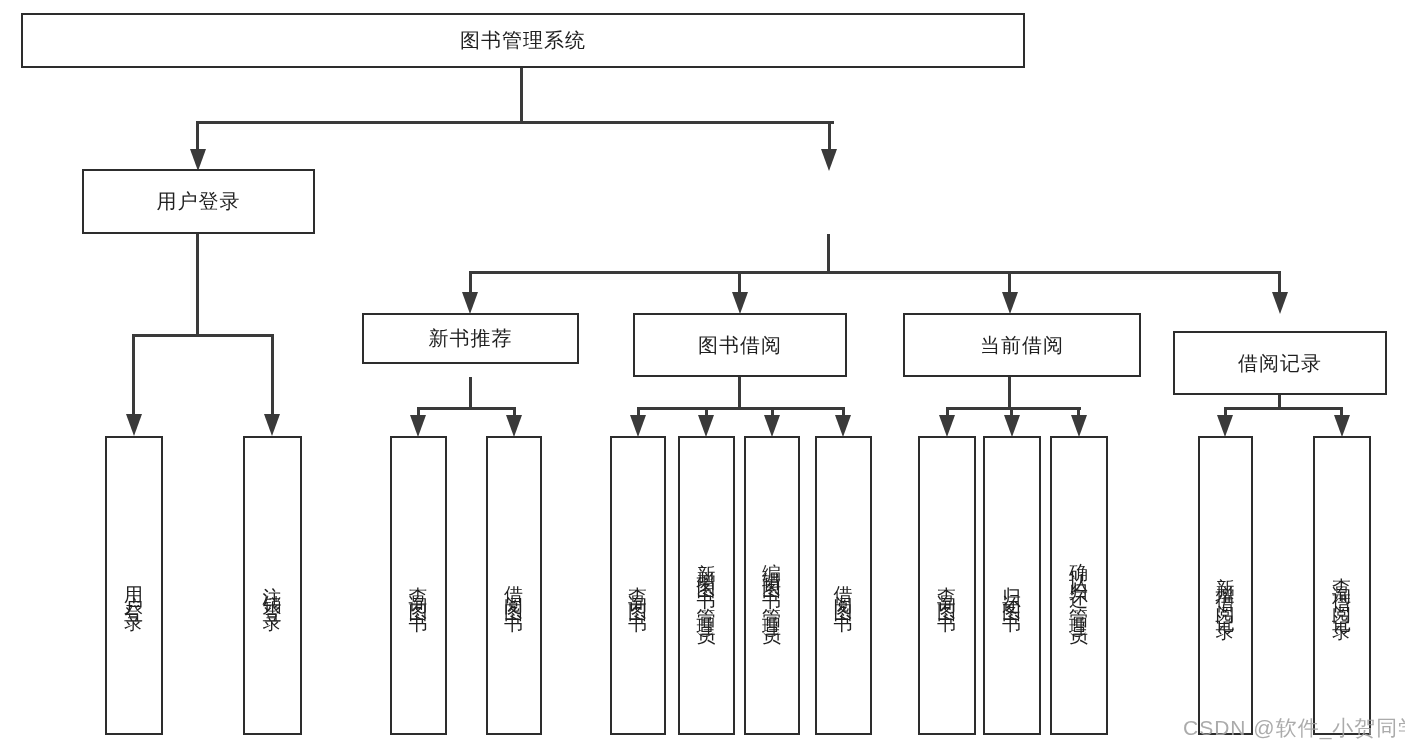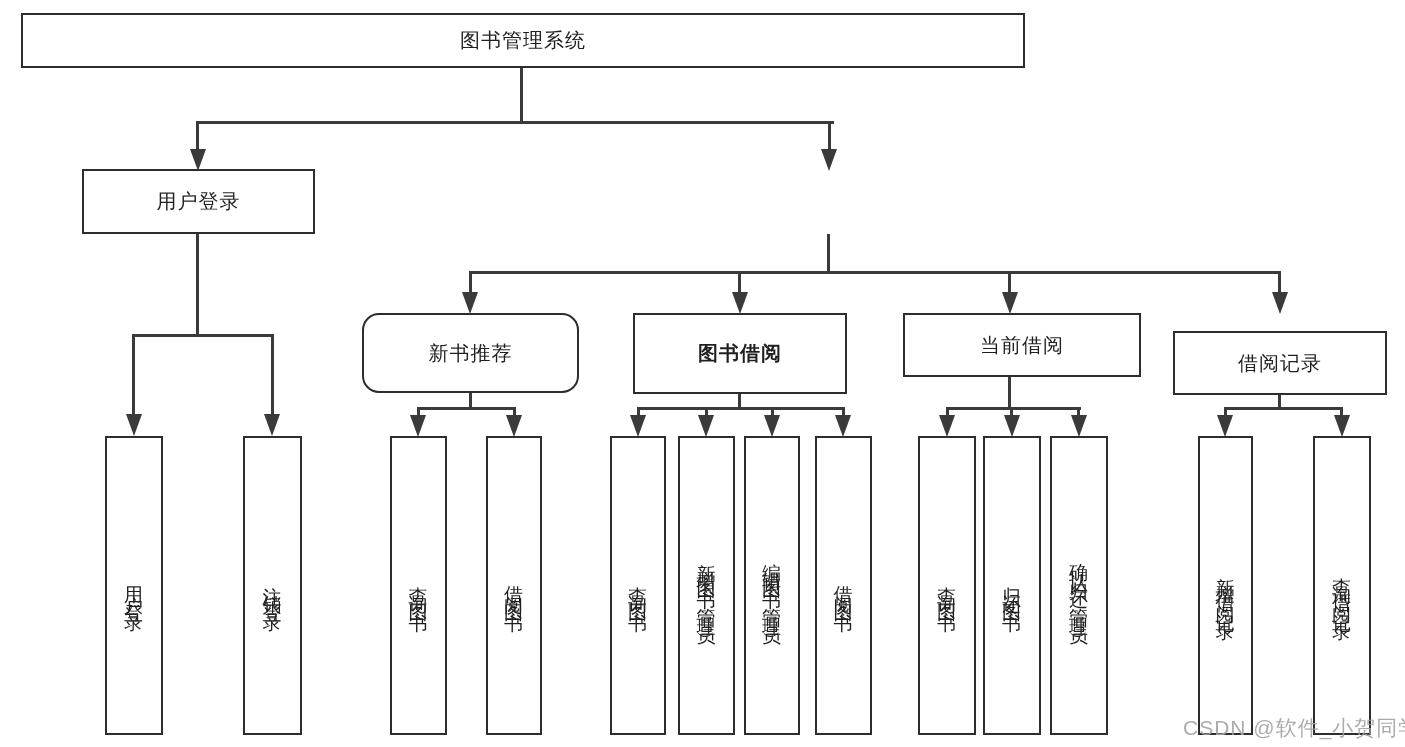--- a/index.html
+++ b/index.html
@@ -87,22 +87,22 @@
   <div class="hl" style="left:469px;top:271px;width:812px;"></div>
   <div class="vl" style="left:469px;top:271px;height:23px;"></div>
   <div class="tri" style="left:462px;top:292px;"></div>
   <div class="vl" style="left:738px;top:271px;height:23px;"></div>
   <div class="tri" style="left:732px;top:292px;"></div>
   <div class="vl" style="left:1008px;top:271px;height:23px;"></div>
   <div class="tri" style="left:1002px;top:292px;"></div>
   <div class="vl" style="left:1278px;top:271px;height:23px;"></div>
   <div class="tri" style="left:1272px;top:292px;"></div>
 
-  <div class="node" style="left:362px;top:313px;width:217px;height:80px;border-radius:17px;">新书推荐</div>
-  <div class="node" style="left:633px;top:313px;width:214px;height:81px;font-weight:bold;">图书借阅</div>
+  <div class="node" style="left:362px;top:313px;width:217px;height:51px;">新书推荐</div>
+  <div class="node" style="left:633px;top:313px;width:214px;height:64px;">图书借阅</div>
   <div class="node" style="left:903px;top:313px;width:238px;height:64px;">当前借阅</div>
   <div class="node" style="left:1173px;top:331px;width:214px;height:64px;">借阅记录</div>
 
   <div class="vl" style="left:469px;top:377px;height:33px;"></div>
   <div class="hl" style="left:417px;top:407px;width:99px;"></div>
   <div class="vl" style="left:417px;top:407px;height:10px;"></div>
   <div class="tri" style="left:410px;top:415px;"></div>
   <div class="vl" style="left:513px;top:407px;height:10px;"></div>
   <div class="tri" style="left:506px;top:415px;"></div>
   <div class="node leaf" style="left:390px;top:436px;width:57px;height:299px;">查询图书</div>

